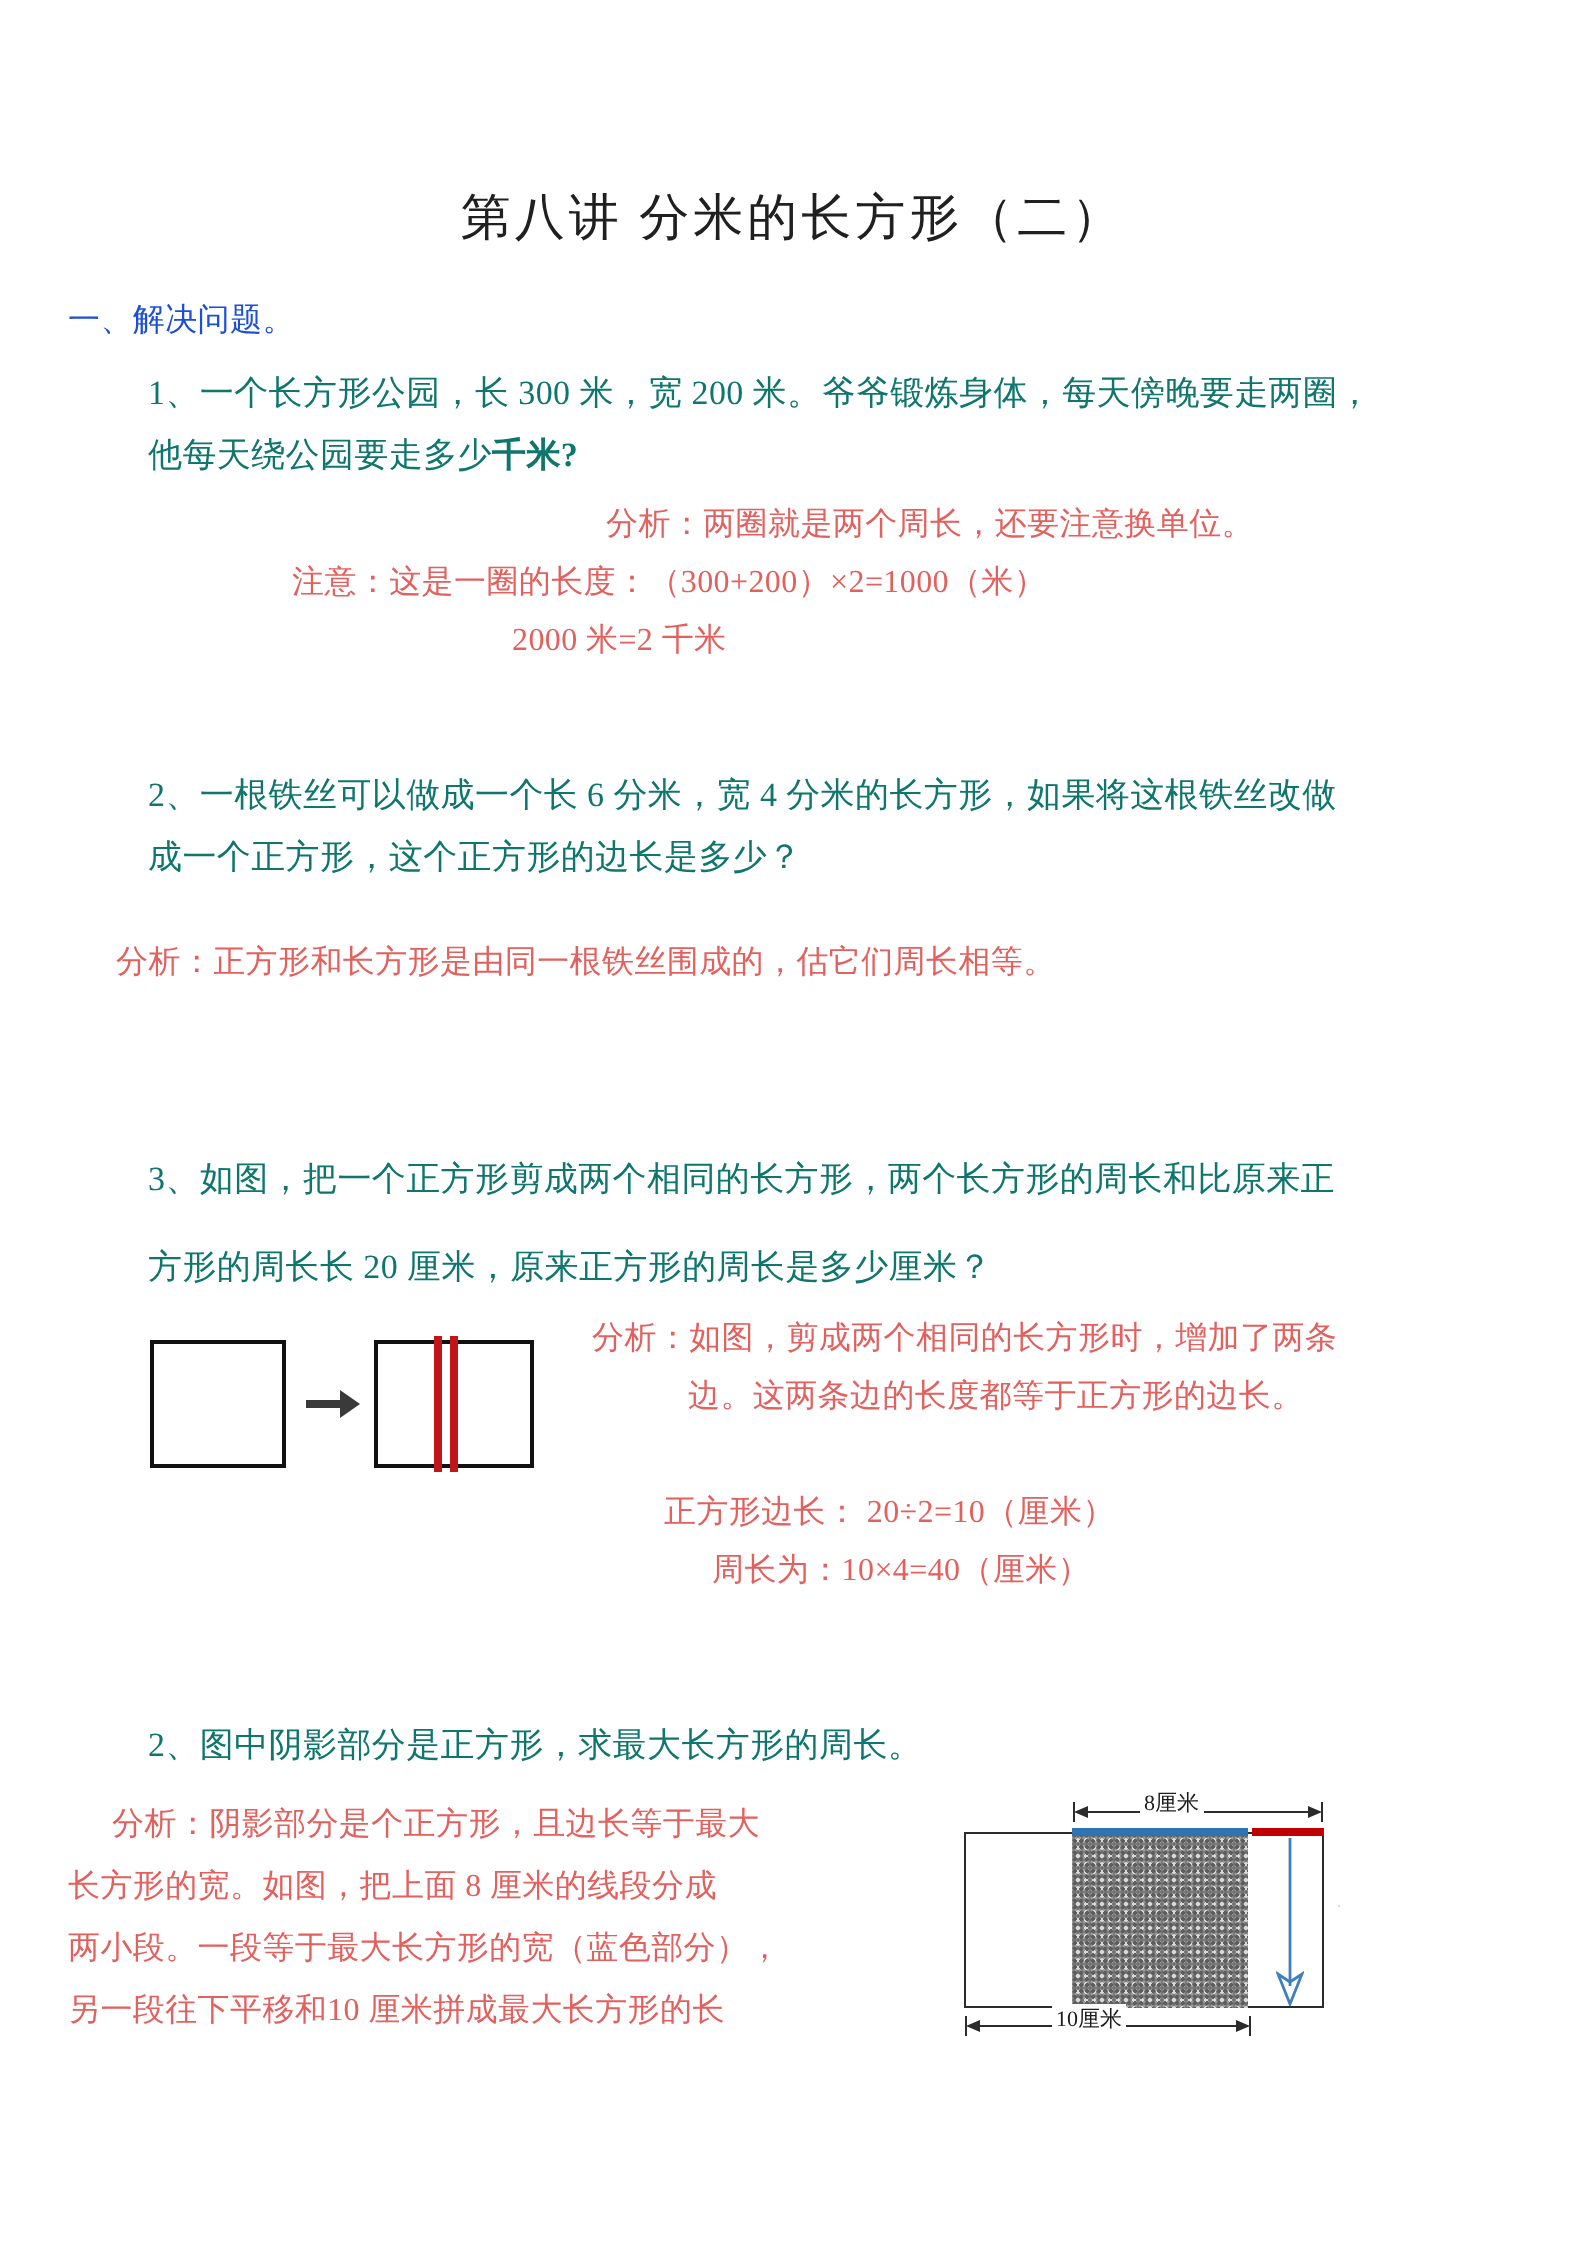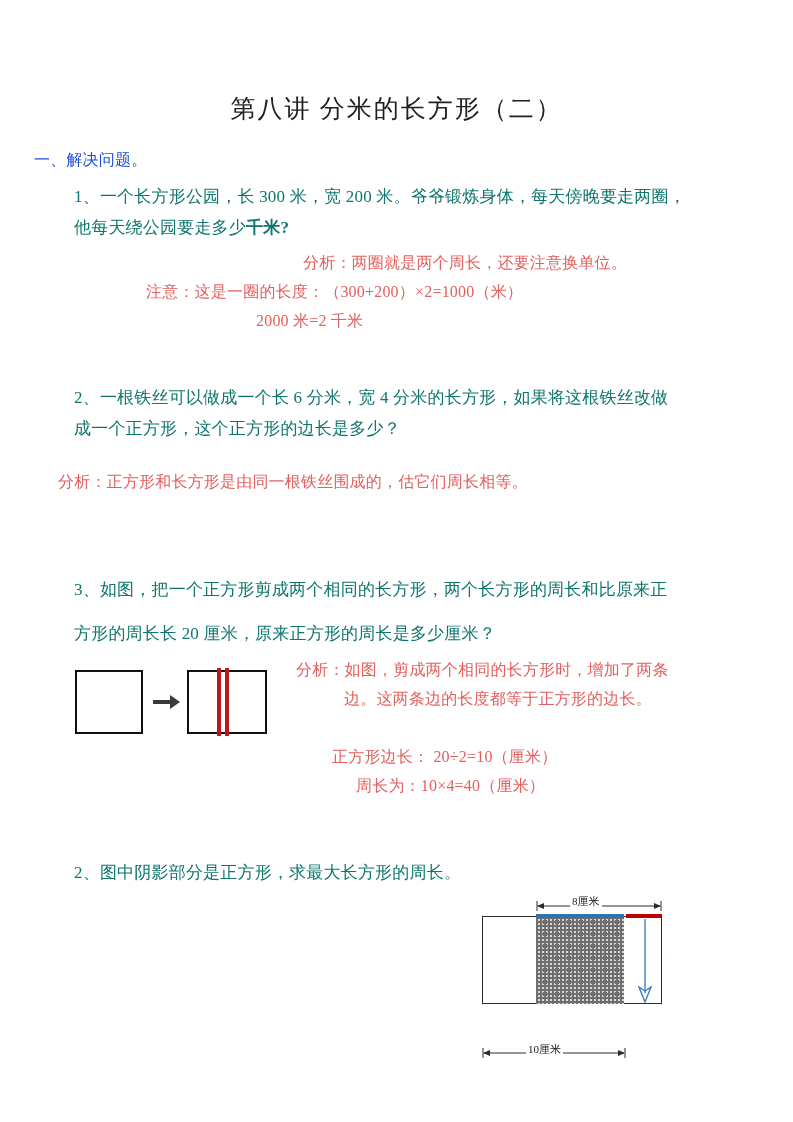--- a/index.html
+++ b/index.html
@@ -154,21 +154,21 @@
     left: 34px; top: -5px;
     font-size: 11px;
     color: #1c1c1c;
     background: #fff;
     padding: 0 2px;
     white-space: nowrap;
   }
   .fig4 .dim10 {
     position: absolute;
     left: 4px; top: 113px;
-    width: 144px; height: 14px; margin-top: 40px;
+    width: 144px; height: 14px;
   }
   .fig4 .dim10 .lbl {
     position: absolute;
     left: 44px; top: -4px;
     font-size: 11px;
     color: #1c1c1c;
     background: #fff;
     padding: 0 2px;
     white-space: nowrap;
   }
@@ -232,20 +232,26 @@
     <span class="red-line" style="padding-left:48px;">边。这两条边的长度都等于正方形的边长。</span>
   </div>
 
   <div class="red-text" style="left:296px; top:742px; width:470px;">
     <span class="red-line" style="padding-left:36px;">正方形边长： 20÷2=10（厘米）</span>
     <span class="red-line" style="padding-left:60px;">周长为：10×4=40（厘米）</span>
   </div>
 
   <div class="body-text" style="left:34px; top:857px; width:730px;">2、图中阴影部分是正方形，求最大长方形的周长。</div>
 
+  <div class="red-text" style="left:34px; top:897px; width:440px; line-height:31px;">
+    <span class="red-line" style="padding-left:22px;">分析：阴影部分是个正方形，且边长等于最大</span>
+    <span class="red-line">长方形的宽。如图，把上面 8 厘米的线段分成</span>
+    <span class="red-line">两小段。一段等于最大长方形的宽（蓝色部分），</span>
+    <span class="red-line">另一段往下平移和10 厘米拼成最大长方形的长</span>
+  </div>
 
   <div class="fig4">
     <div class="big-rect"></div>
     <div class="shaded"></div>
     <div class="blue-top"></div>
     <div class="red-top"></div>
 
     <div class="dim8">
       <svg width="126" height="14" viewBox="0 0 126 14">
         <line x1="2" y1="7" x2="124" y2="7" stroke="#2b2b2b" stroke-width="1"></line>

